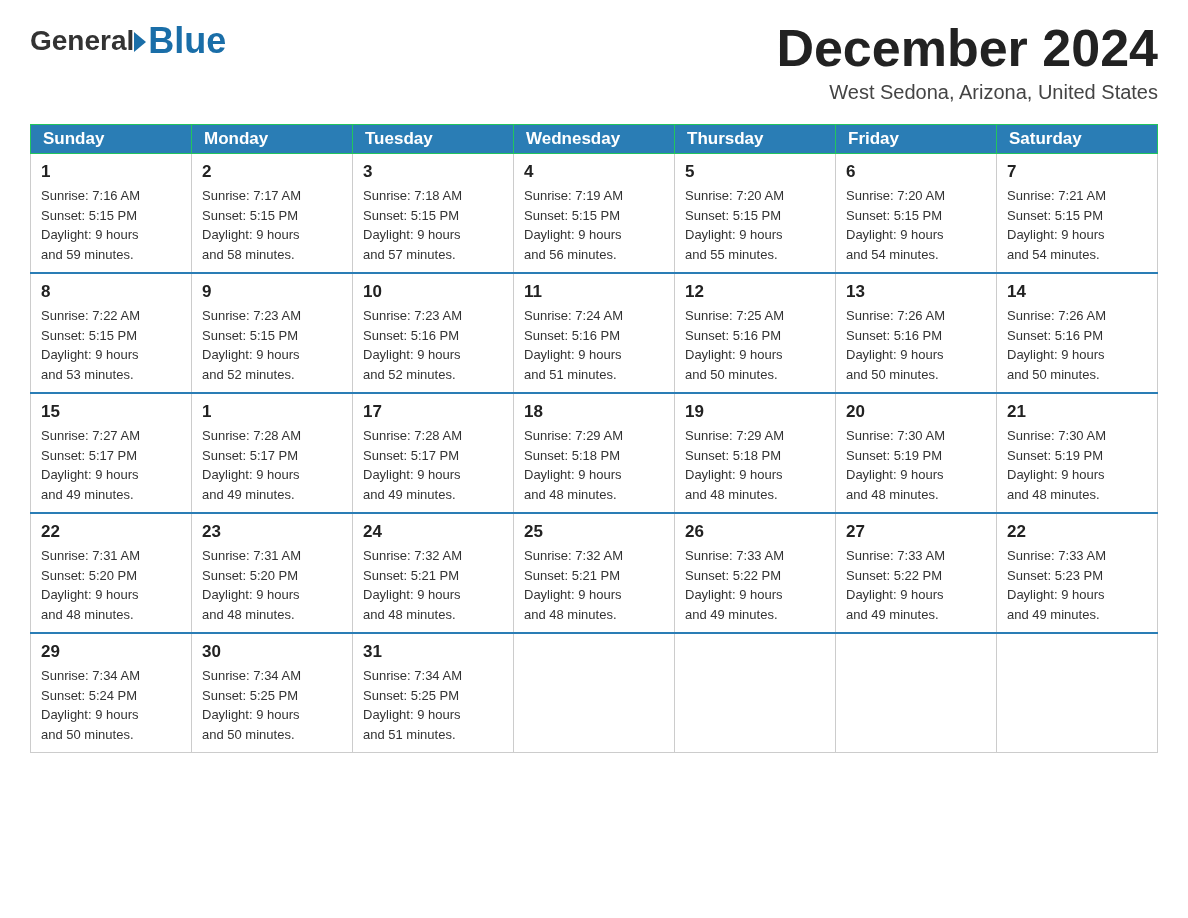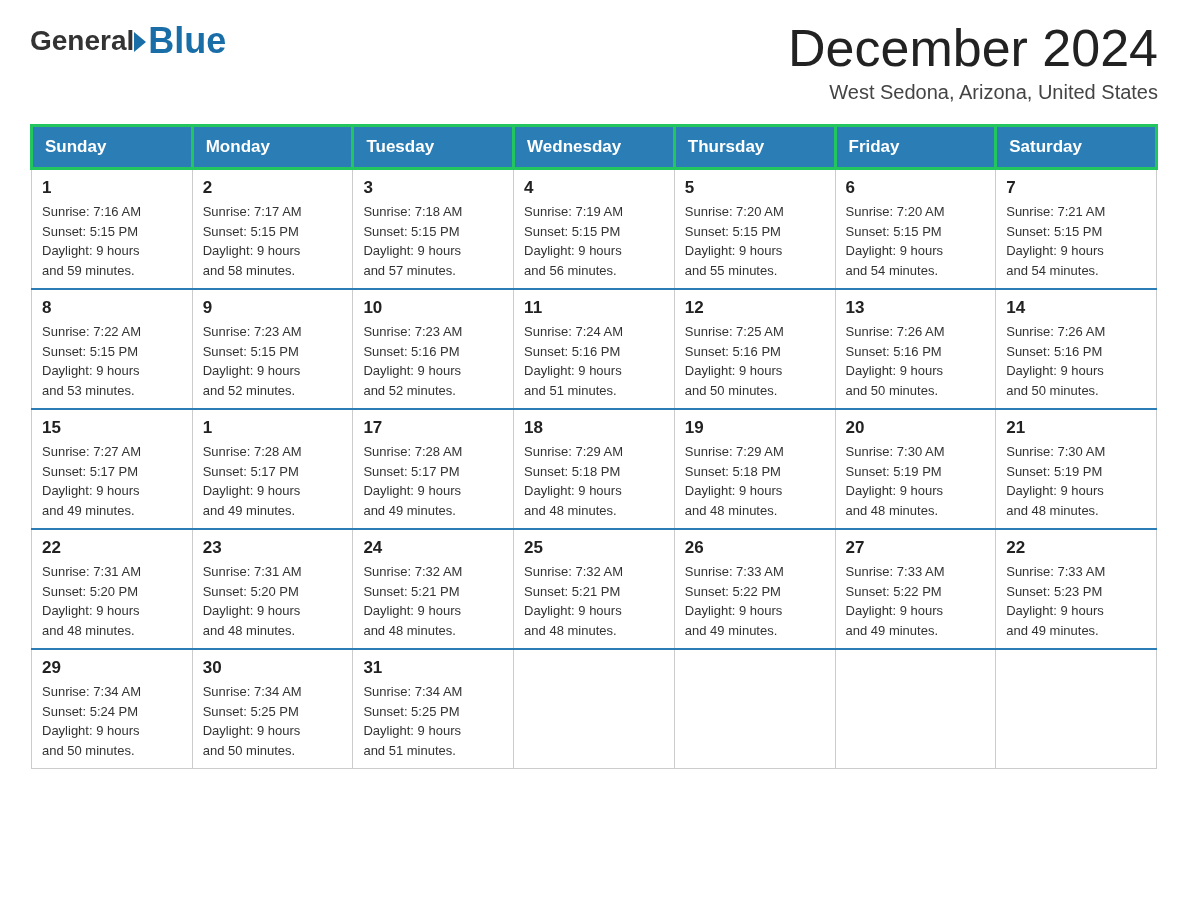--- a/index.html
+++ b/index.html
@@ -46,42 +46,42 @@
     .logo-blue-text {
       font-size: 36px;
       font-weight: bold;
       color: #1a6ea8;
     }
     .title-section {
       text-align: right;
     }
     .month-title {
       font-size: 52px;
-      font-weight: normal;
+      font-weight: bold;
       color: #222;
       line-height: 1.1;
     }
     .location-text {
       font-size: 20px;
       color: #444;
       margin-top: 4px;
     }
     .calendar {
       width: 100%;
       border-collapse: collapse;
       border: 1px solid #aaa;
     }
     .calendar th {
       background-color: #2a7db5;
       color: #fff;
       font-size: 17px;
       font-weight: bold;
-      padding: 10px 12px;
+      padding: 4px 12px;
       text-align: left;
-      border: 3px solid #22c55e;
+      border: 1px solid #22c55e;
     }
     .calendar td {
       vertical-align: top;
       border: 1px solid #ccc;
       padding: 8px 10px;
       width: calc(100% / 7);
       min-height: 100px;
     }
     .calendar tr:not(:last-child) td {
       border-bottom: 2px solid #2a7db5;

